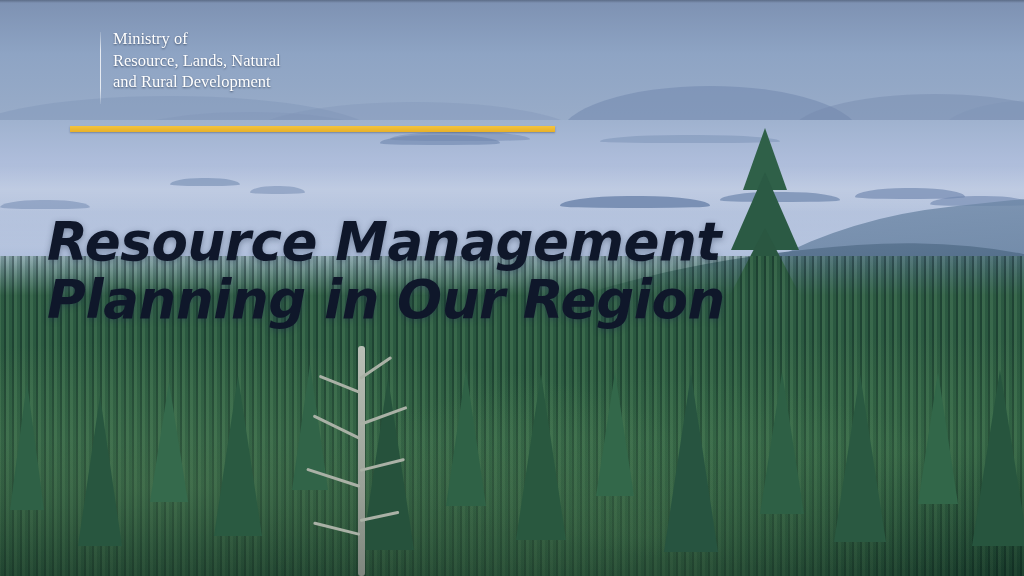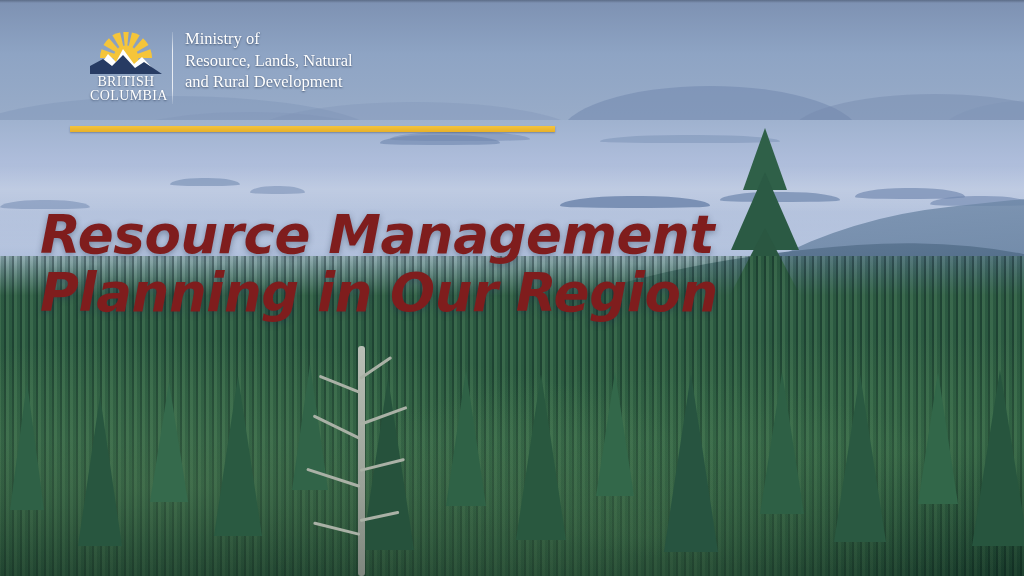--- a/index.html
+++ b/index.html
@@ -262,27 +262,27 @@
     background: linear-gradient(to bottom, #f4c440, #e8b028);
     box-shadow: 0 1px 2px rgba(25,40,65,.35);
   }
 
   
   .headline {
     position: absolute;
     left: 32px;
     top: 198px;
     width: 940px;
-    margin: 8px;
+    margin: 15px;
     font-family: "DejaVu Sans", sans-serif;
     font-style: italic;
     font-weight: bold;
     font-size: 53px;
     line-height: 1.09;
-    color: #7f1d1d;
+    color: #0f172a;
     letter-spacing: -0.4px;
     text-shadow: 0 2px 6px rgba(30,48,74,.42);
   }
 </style>
 </head>
 <body>
 
 <div class="slide">
 
   <div class="photo">
@@ -345,45 +345,20 @@
       <div class="branch" style="left:60px; bottom:136px; width:52px; height:3px; transform:rotate(26deg) scaleX(-1);"></div>
       <div class="branch" style="left:60px; bottom:104px; width:46px; height:3px; transform:rotate(-14deg);"></div>
       <div class="branch" style="left:60px; bottom:88px;  width:56px; height:3px; transform:rotate(18deg) scaleX(-1);"></div>
       <div class="branch" style="left:60px; bottom:54px;  width:40px; height:3px; transform:rotate(-12deg);"></div>
       <div class="branch" style="left:60px; bottom:40px;  width:48px; height:3px; transform:rotate(14deg) scaleX(-1);"></div>
     </div>
   </div>
 
   <div class="logo-block">
 
-    <div class="bc-mark">
-      <svg width="72" height="46" viewBox="0 0 72 46" aria-hidden="true">
-
-        <g fill="#f5c53a">
-          <path d="M36 30 L10 30 A26 26 0 0 1 11.6 21.3 Z"></path>
-          <path d="M36 30 L13.5 17 A26 26 0 0 1 19 10.3 Z"></path>
-          <path d="M36 30 L22.3 7.2 A26 26 0 0 1 30.1 4.5 Z"></path>
-          <path d="M36 30 L33.3 4.1 A26 26 0 0 1 38.7 4.1 Z"></path>
-          <path d="M36 30 L41.9 4.5 A26 26 0 0 1 49.7 7.2 Z"></path>
-          <path d="M36 30 L53 10.3 A26 26 0 0 1 58.5 17 Z"></path>
-          <path d="M36 30 L60.4 21.3 A26 26 0 0 1 62 30 Z"></path>
-        </g>
-
-        <path d="M36 30 A13 13 0 0 1 49 30 Z" fill="#f7d15e"></path>
-        <circle cx="36" cy="30" r="12.5" fill="#f5c53a"></circle>
-
-        <path d="M4 46 L18 26 L26 34 L33 21 L44 36 L52 29 L68 46 Z" fill="#ffffff"></path>
-
-        <path d="M0 46 L0 38 L13 31 L22 38 L33 27 L45 40 L54 34 L72 46 Z" fill="#273b63"></path>
-      </svg>
-      <div class="bc-wordmark">
-        <span class="w1">BRITISH</span>
-        <span class="w2">COLUMBIA</span>
-      </div>
-    </div>
 
     <div class="logo-divider"></div>
 
     <div class="ministry">
       <span>Ministry of</span>
       <span>Resource, Lands, Natural</span>
       <span>and Rural Development</span>
     </div>
   </div>
 

